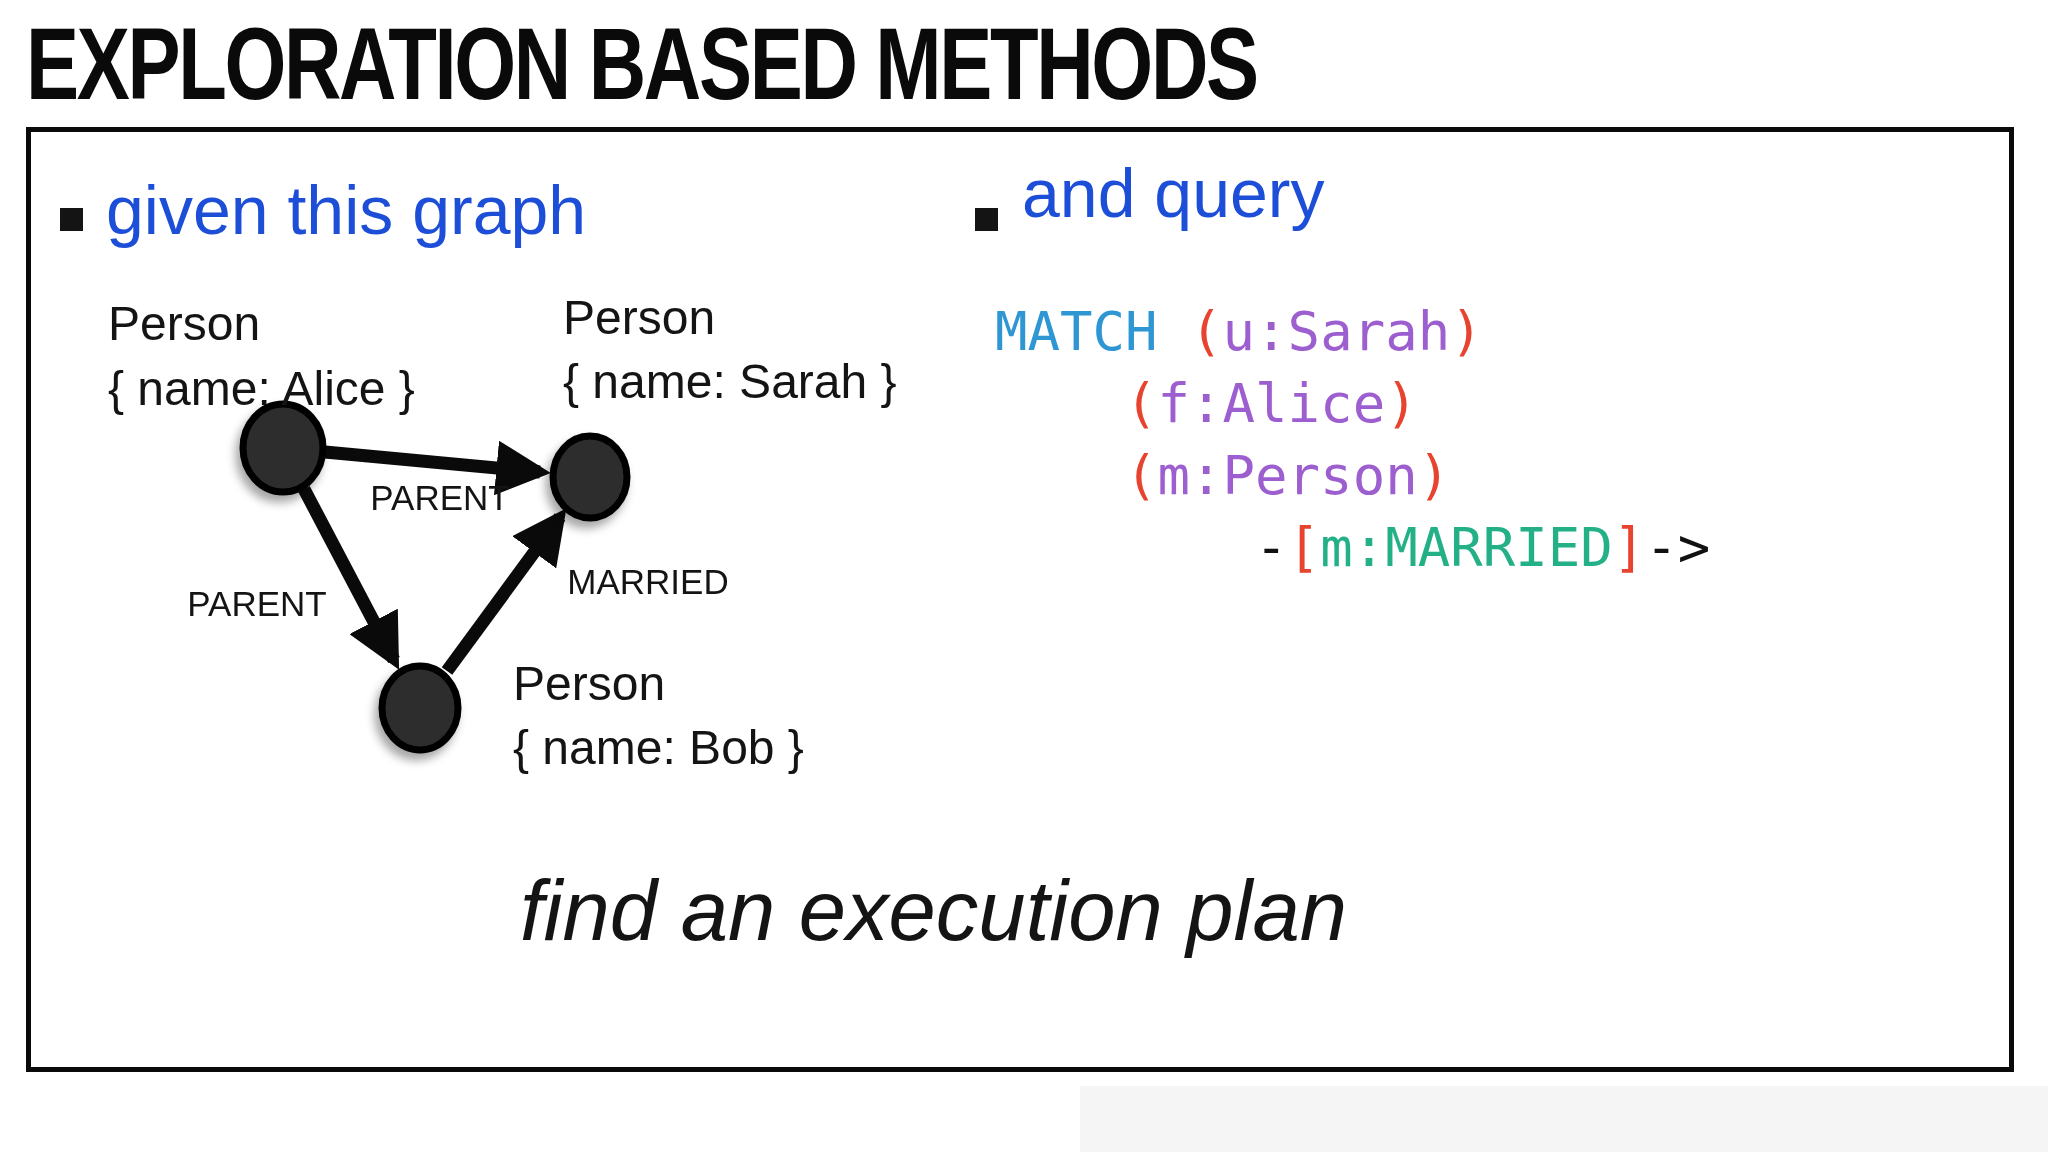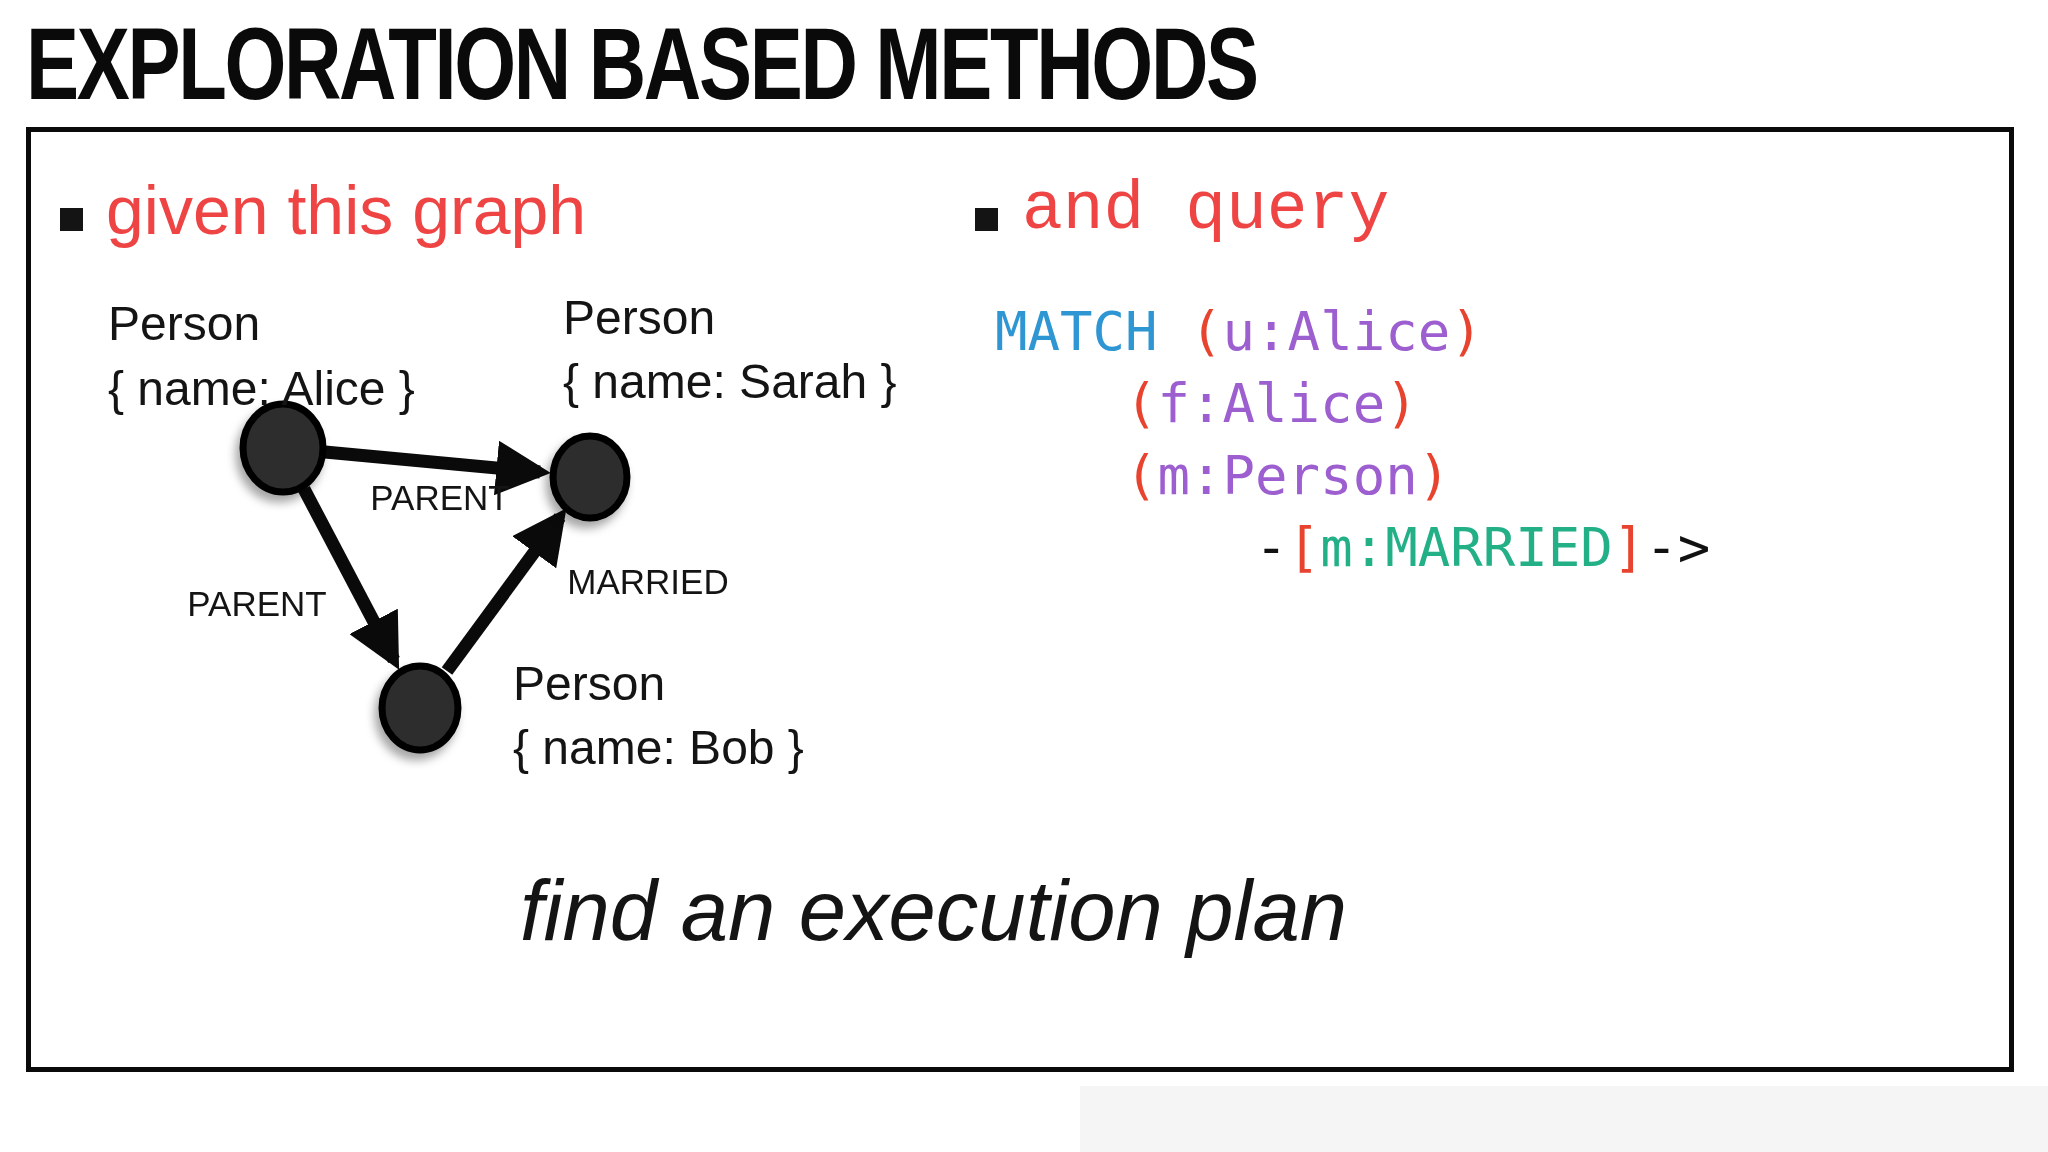--- a/index.html
+++ b/index.html
@@ -10,23 +10,23 @@
   .slide-title{position:absolute;left:26px;top:6px;font-size:102px;font-weight:bold;
        letter-spacing:-3px;color:#0a0a0a;white-space:nowrap;
        transform:scaleX(0.78);transform-origin:left top;}
 
   .main-box{position:absolute;left:26px;top:127px;width:1988px;height:945px;
        border:5px solid #0a0a0a;background:#ffffff;box-sizing:border-box;}
 
   .bullet-sq{position:absolute;width:23px;height:23px;background:#141414;}
   .bullet-sq.left{left:60px;top:208px;}
   .bullet-sq.right{left:975px;top:208px;}
-  .bullet-text{position:absolute;font-size:68px;line-height:1;color:#ef4444;white-space:nowrap;}
+  .bullet-text{position:absolute;font-size:68px;line-height:1;color:#1d4ed8;white-space:nowrap;}
   .bullet-text.left{left:106px;top:176px;}
-  .bullet-text.right{left:1022px;top:176px;font-family:Liberation Mono, monospace;}
+  .bullet-text.right{left:1022px;top:159px;}
 
   .graph-svg{position:absolute;left:60px;top:270px;width:900px;height:540px;}
   .node{fill:var(--node_fill,#2d2d2d);stroke:#000;stroke-width:7px;
         filter:drop-shadow(-4px 7px 5px rgba(0,0,0,0.35));}
   .edge{stroke:#0a0a0a;stroke-width:13px;}
   .node-label{font-family:"Liberation Sans",sans-serif;font-size:48px;fill:#141414;}
   .edge-label{font-family:"Liberation Sans",sans-serif;font-size:35px;fill:#141414;}
 
   .query-code{position:absolute;left:995px;top:296px;}
   .code-line{white-space:pre;font-family:"DejaVu Sans Mono","Liberation Mono",monospace;
@@ -78,21 +78,21 @@
     <text class="node-label" x="503" y="128">{ name: Sarah }</text>
     <text class="node-label" x="453" y="430">Person</text>
     <text class="node-label" x="453" y="494">{ name: Bob }</text>
 
     <text class="edge-label" x="380" y="240" text-anchor="middle">PARENT</text>
     <text class="edge-label" x="197" y="346" text-anchor="middle">PARENT</text>
     <text class="edge-label" x="588" y="324" text-anchor="middle">MARRIED</text>
   </svg>
 
   <div class="query-code">
-      <div class="code-line"><span class="tok-kw">MATCH</span><span class="tok-pl"> </span><span class="tok-br">(</span><span class="tok-id">u:Alice</span><span class="tok-br">)</span></div>
+      <div class="code-line"><span class="tok-kw">MATCH</span><span class="tok-pl"> </span><span class="tok-br">(</span><span class="tok-id">u:Sarah</span><span class="tok-br">)</span></div>
       <div class="code-line"><span class="tok-pl">    </span><span class="tok-br">(</span><span class="tok-id">f:Alice</span><span class="tok-br">)</span></div>
       <div class="code-line"><span class="tok-pl">    </span><span class="tok-br">(</span><span class="tok-id">m:Person</span><span class="tok-br">)</span></div>
       <div class="code-line"><span class="tok-pl">        -</span><span class="tok-br">[</span><span class="tok-rel">m:MARRIED</span><span class="tok-br">]</span><span class="tok-pl">-&gt;</span></div>
     </div>
 
   <div class="footer-text">find an execution plan</div>
 
   <div class="bottom-strip"></div>
 
 </div>

